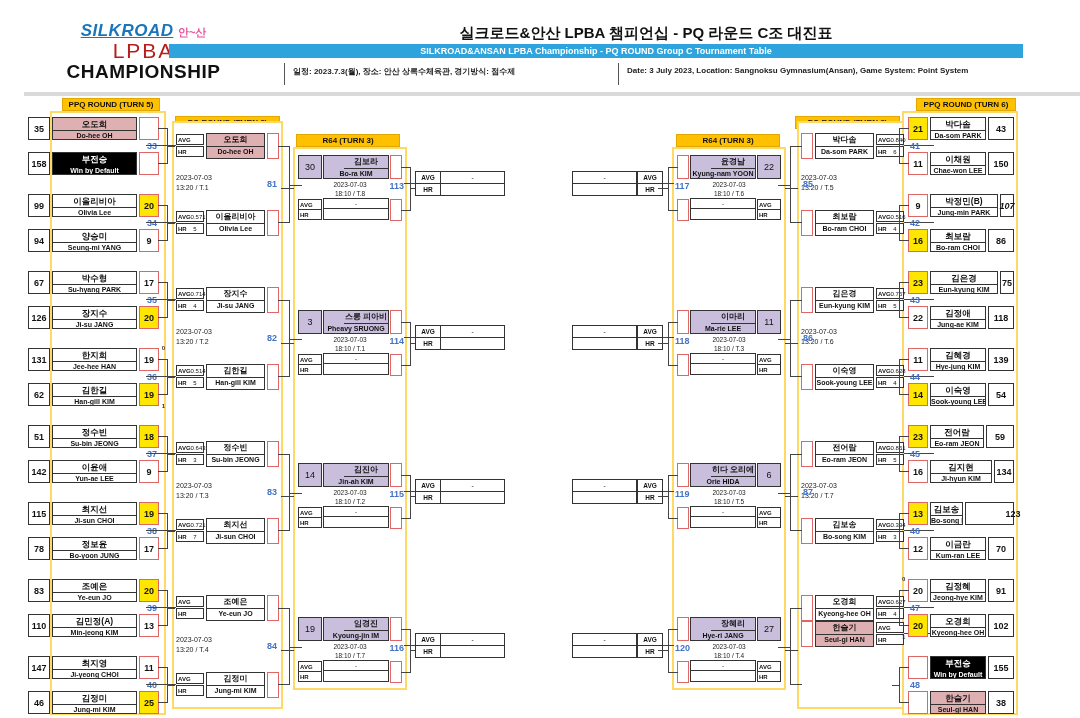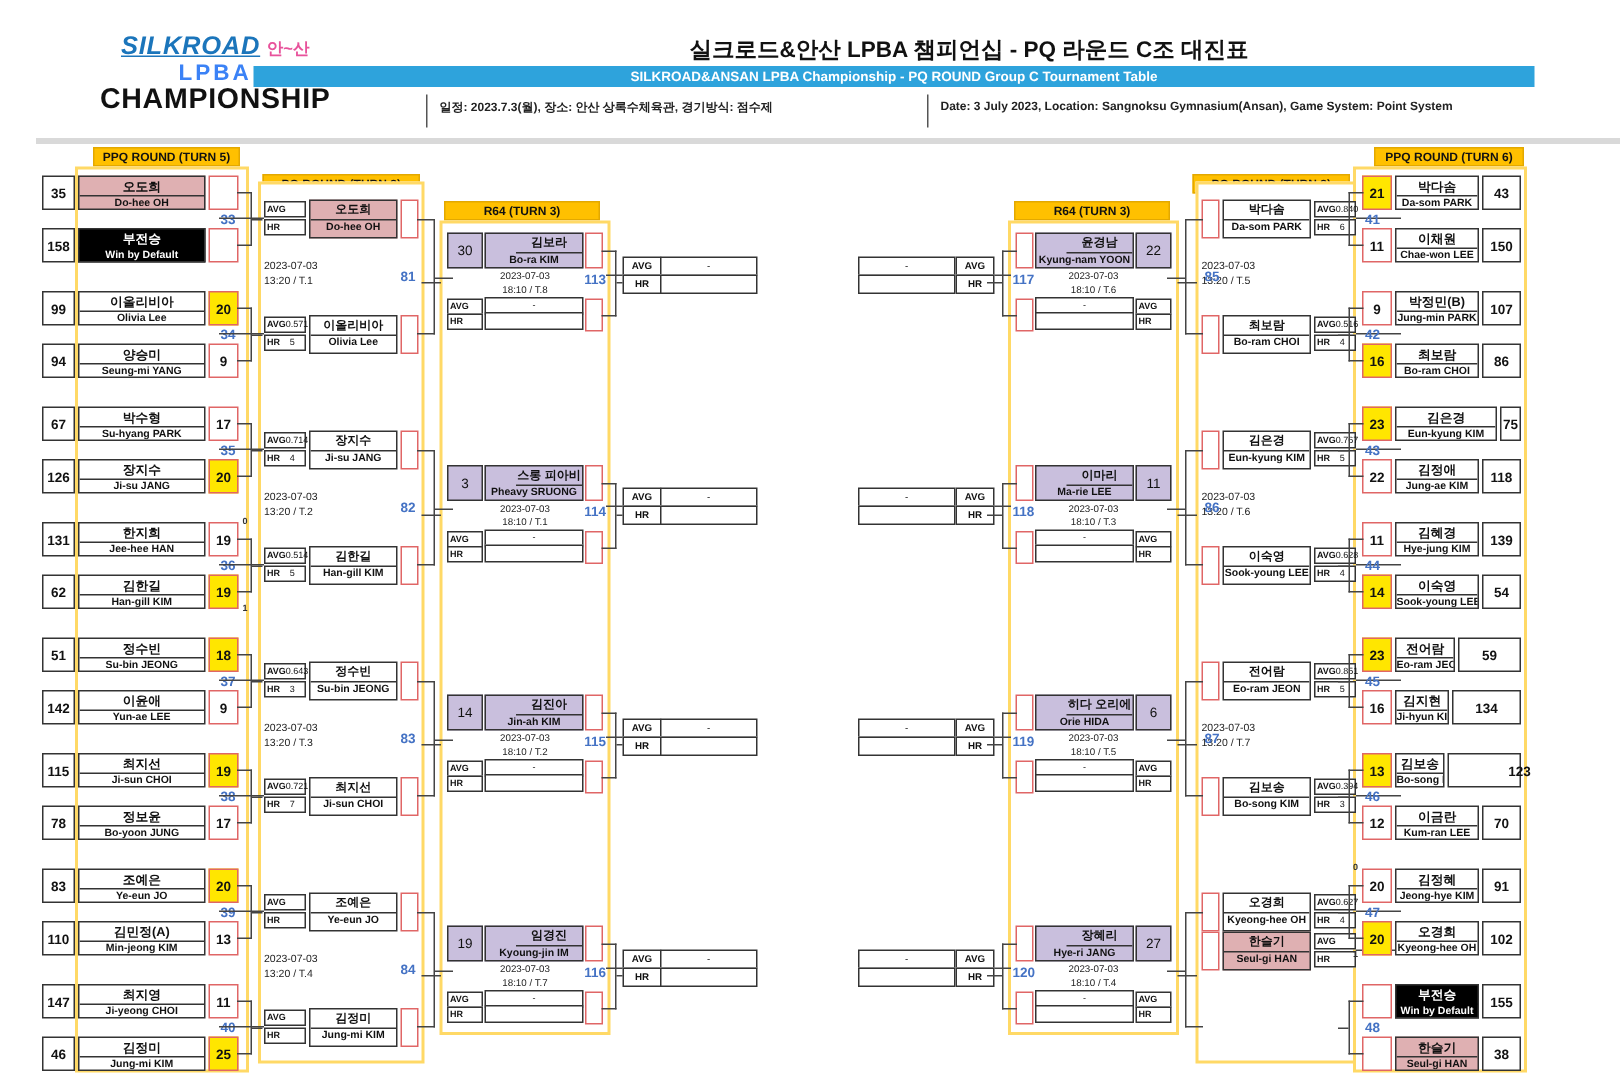--- a/index.html
+++ b/index.html
@@ -3,21 +3,21 @@
 <meta charset="utf-8">
 <style>
   html,body{margin:0;padding:0;background:#fff;}
   .page{position:relative;width:1080px;height:718px;background:#fff;overflow:hidden;
         font-family:"Liberation Sans",sans-serif;color:#111;}
   
   .logo{position:absolute;left:36px;top:22px;width:215px;text-align:center;line-height:1.05;}
   .logo-line1{white-space:nowrap;}
   .logo-silkroad{color:#1b75bb;font-weight:bold;font-style:italic;font-size:17px;text-decoration:underline;letter-spacing:.5px;}
   .logo-ansan{font-size:11px;font-weight:bold;color:#e8529b;}
-  .logo-lpba{color:#3b82f6;font-weight:bold;font-size:15px;letter-spacing:2px;}
+  .logo-lpba{color:#b91c1c;font-weight:normal;font-size:21px;letter-spacing:2px;}
   .logo-champ{color:#111;font-weight:bold;font-size:19px;letter-spacing:.5px;}
   .title-ko{position:absolute;left:396px;top:24px;width:500px;text-align:center;font-size:15px;font-weight:bold;white-space:nowrap;}
   .blue-bar{position:absolute;left:169px;top:44px;width:854px;height:14px;background:#2ea3dc;
             color:#fff;font-weight:bold;font-size:9px;text-align:center;line-height:14px;}
   .info{position:absolute;top:63px;height:22px;border-left:1.5px solid #555;padding:3px 0 0 8px;
         font-size:8px;font-weight:bold;color:#222;box-sizing:border-box;white-space:nowrap;}
   .info-ko{left:284px;width:320px;}
   .info-en{left:618px;width:440px;}
   .hdr-divider{position:absolute;left:24px;top:92px;width:1056px;height:4px;background:#d9d9d9;}
   
@@ -1021,21 +1021,21 @@
         </div>
       </div>
 
       <div class="pair">
         <div class="p-row">
           <div class="scorebox">9</div>
           <div class="namebox">
             <div class="ko">박정민(B)</div>
             <div class="en">Jung-min PARK</div>
           </div>
-          <div class="numbox" style="width:26px;">107</div>
+          <div class="numbox" style="width:14px;font-style:italic;">107</div>
           <span class="tick tick-t"></span>
         </div>
         <div class="pair-mid">
           <span class="pair-no">42</span>
         </div>
         <div class="p-row">
           <div class="scorebox win">16</div>
           <div class="namebox">
             <div class="ko">최보람</div>
             <div class="en">Bo-ram CHOI</div>
@@ -1093,33 +1093,33 @@
         </div>
       </div>
 
       <div class="pair">
         <div class="p-row">
           <div class="scorebox win">23</div>
           <div class="namebox">
             <div class="ko">전어람</div>
             <div class="en">Eo-ram JEON</div>
           </div>
-          <div class="numbox" style="width:42px;">59</div>
+          <div class="numbox" style="width:28px;">59</div>
           <span class="tick tick-t"></span>
         </div>
         <div class="pair-mid">
           <span class="pair-no">45</span>
         </div>
         <div class="p-row">
           <div class="scorebox">16</div>
           <div class="namebox">
             <div class="ko">김지현</div>
             <div class="en">Ji-hyun KIM</div>
           </div>
-          <div class="numbox" style="width:46px;">134</div>
+          <div class="numbox" style="width:20px;">134</div>
           <span class="tick tick-b"></span>
         </div>
       </div>
 
       <div class="pair">
         <div class="p-row">
           <div class="scorebox win">13</div>
           <div class="namebox">
             <div class="ko">김보송</div>
             <div class="en">Bo-song KIM</div>

